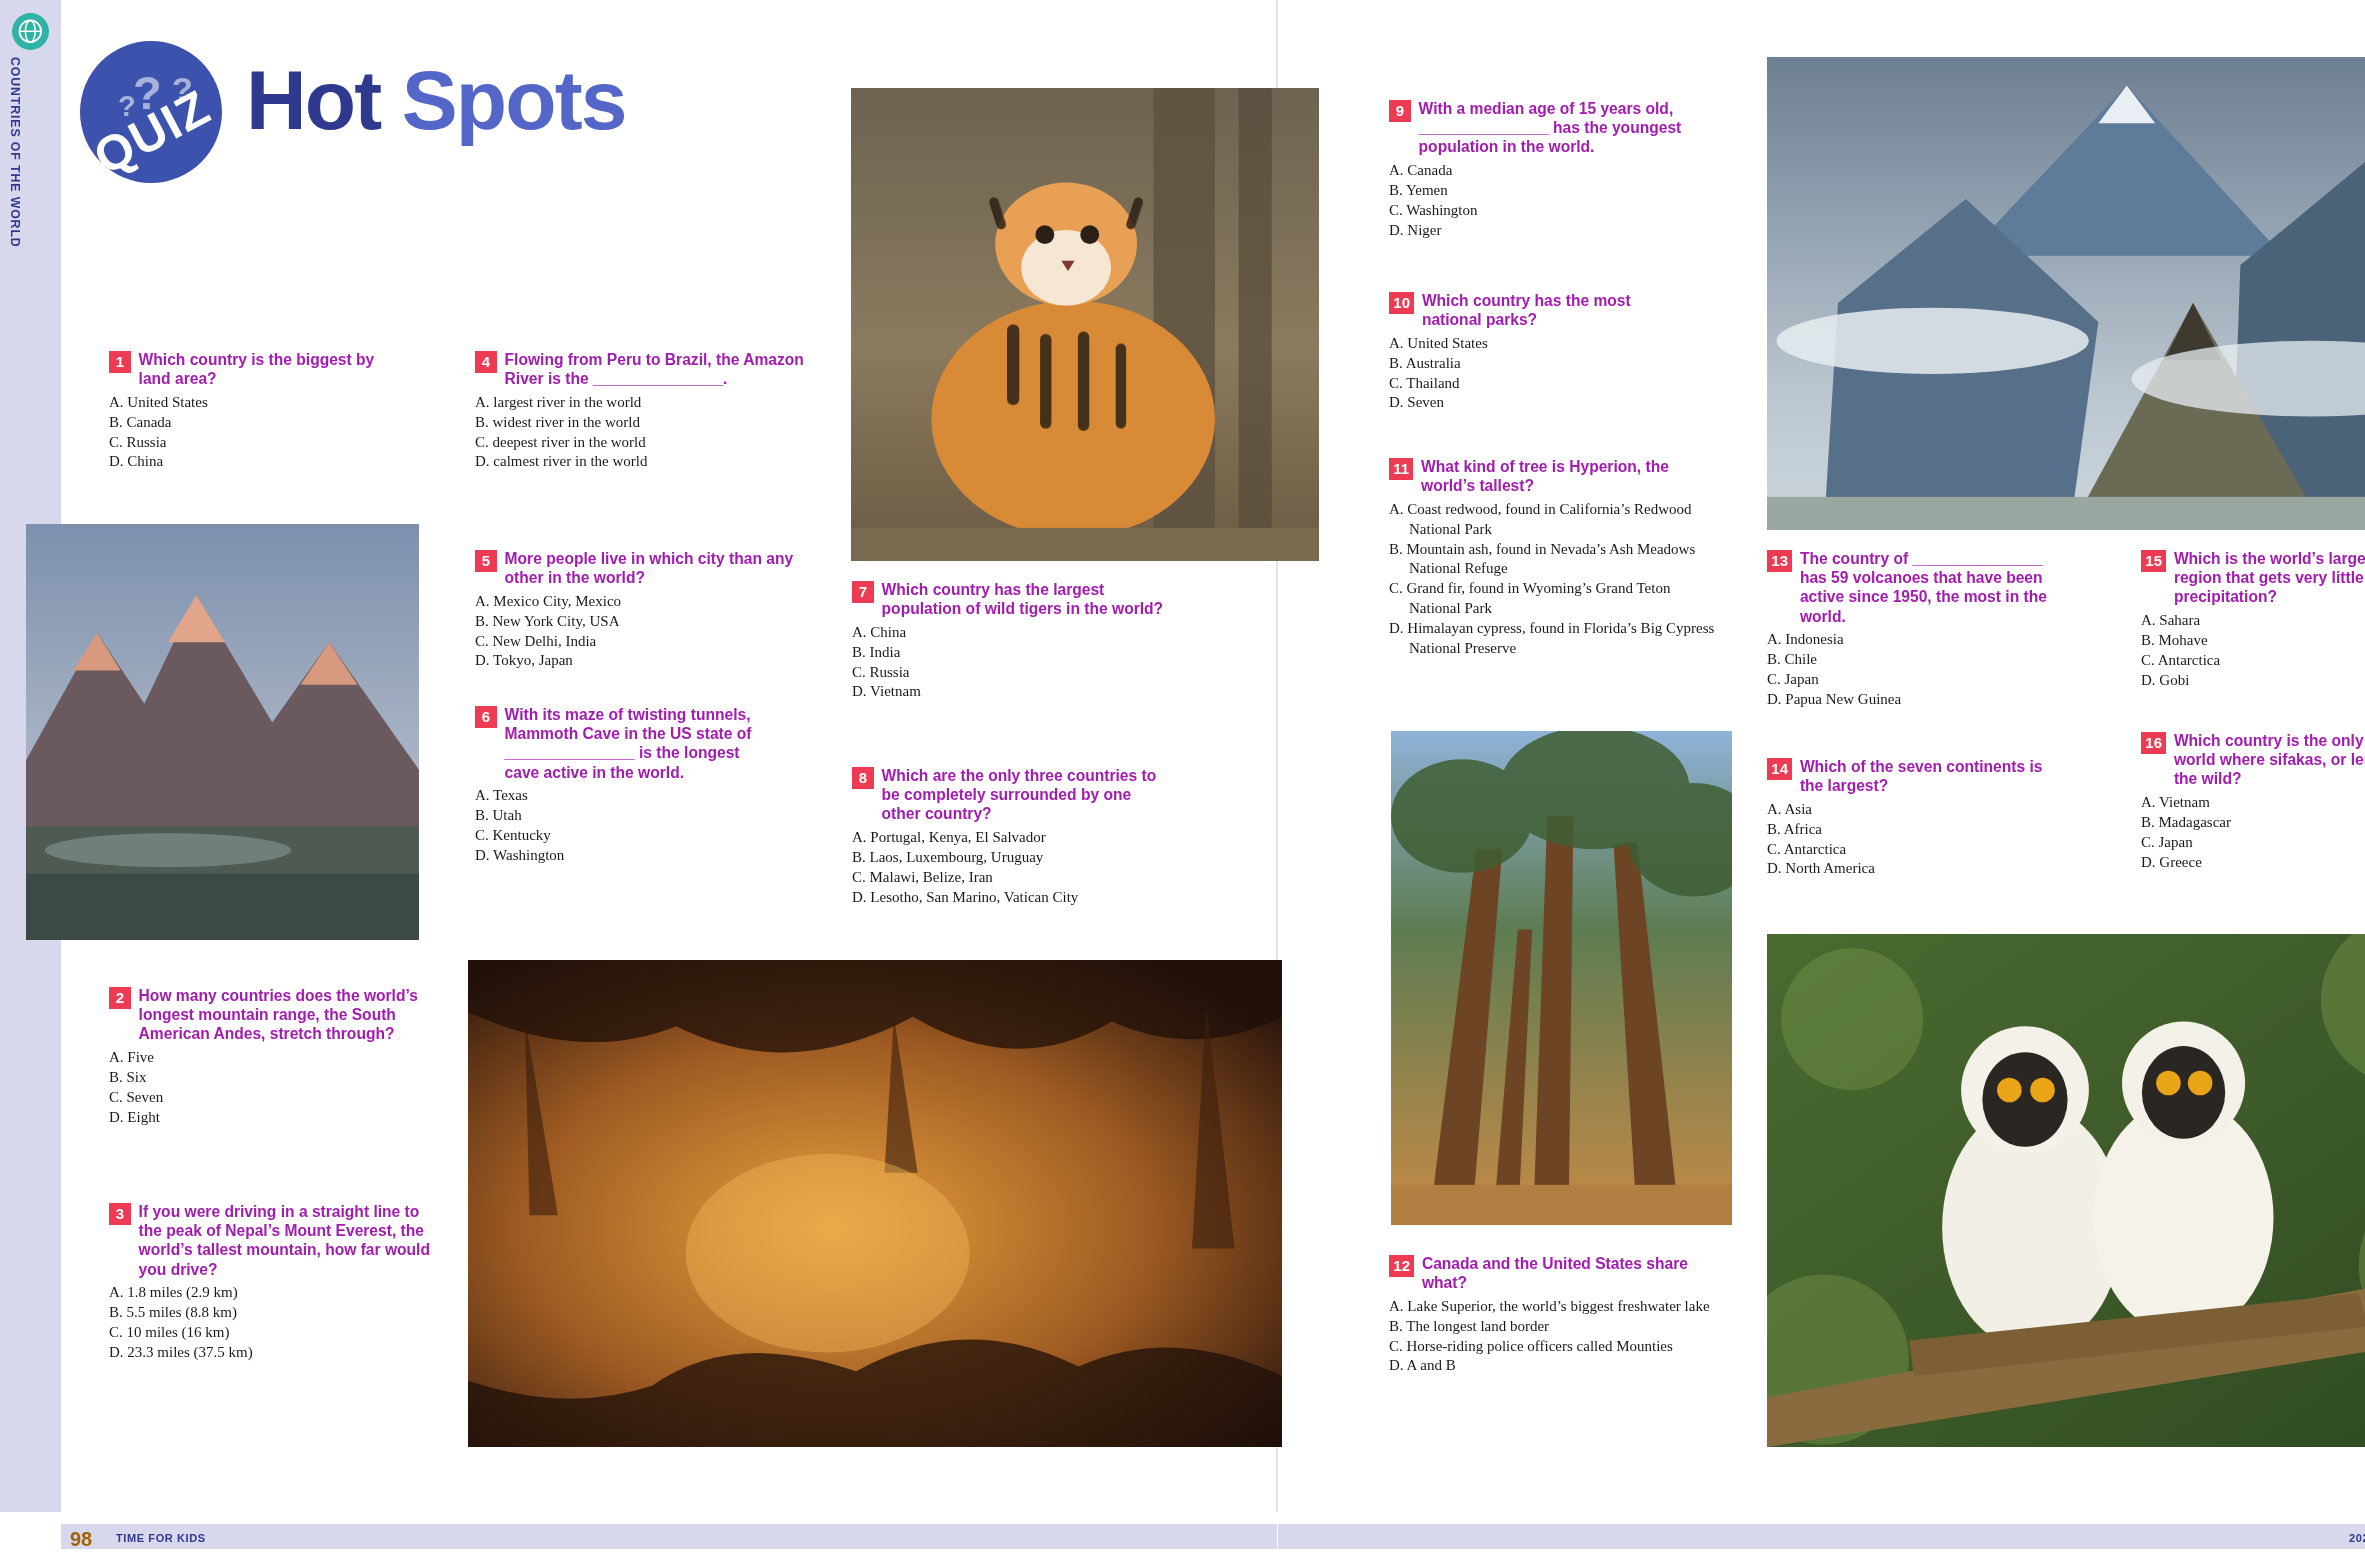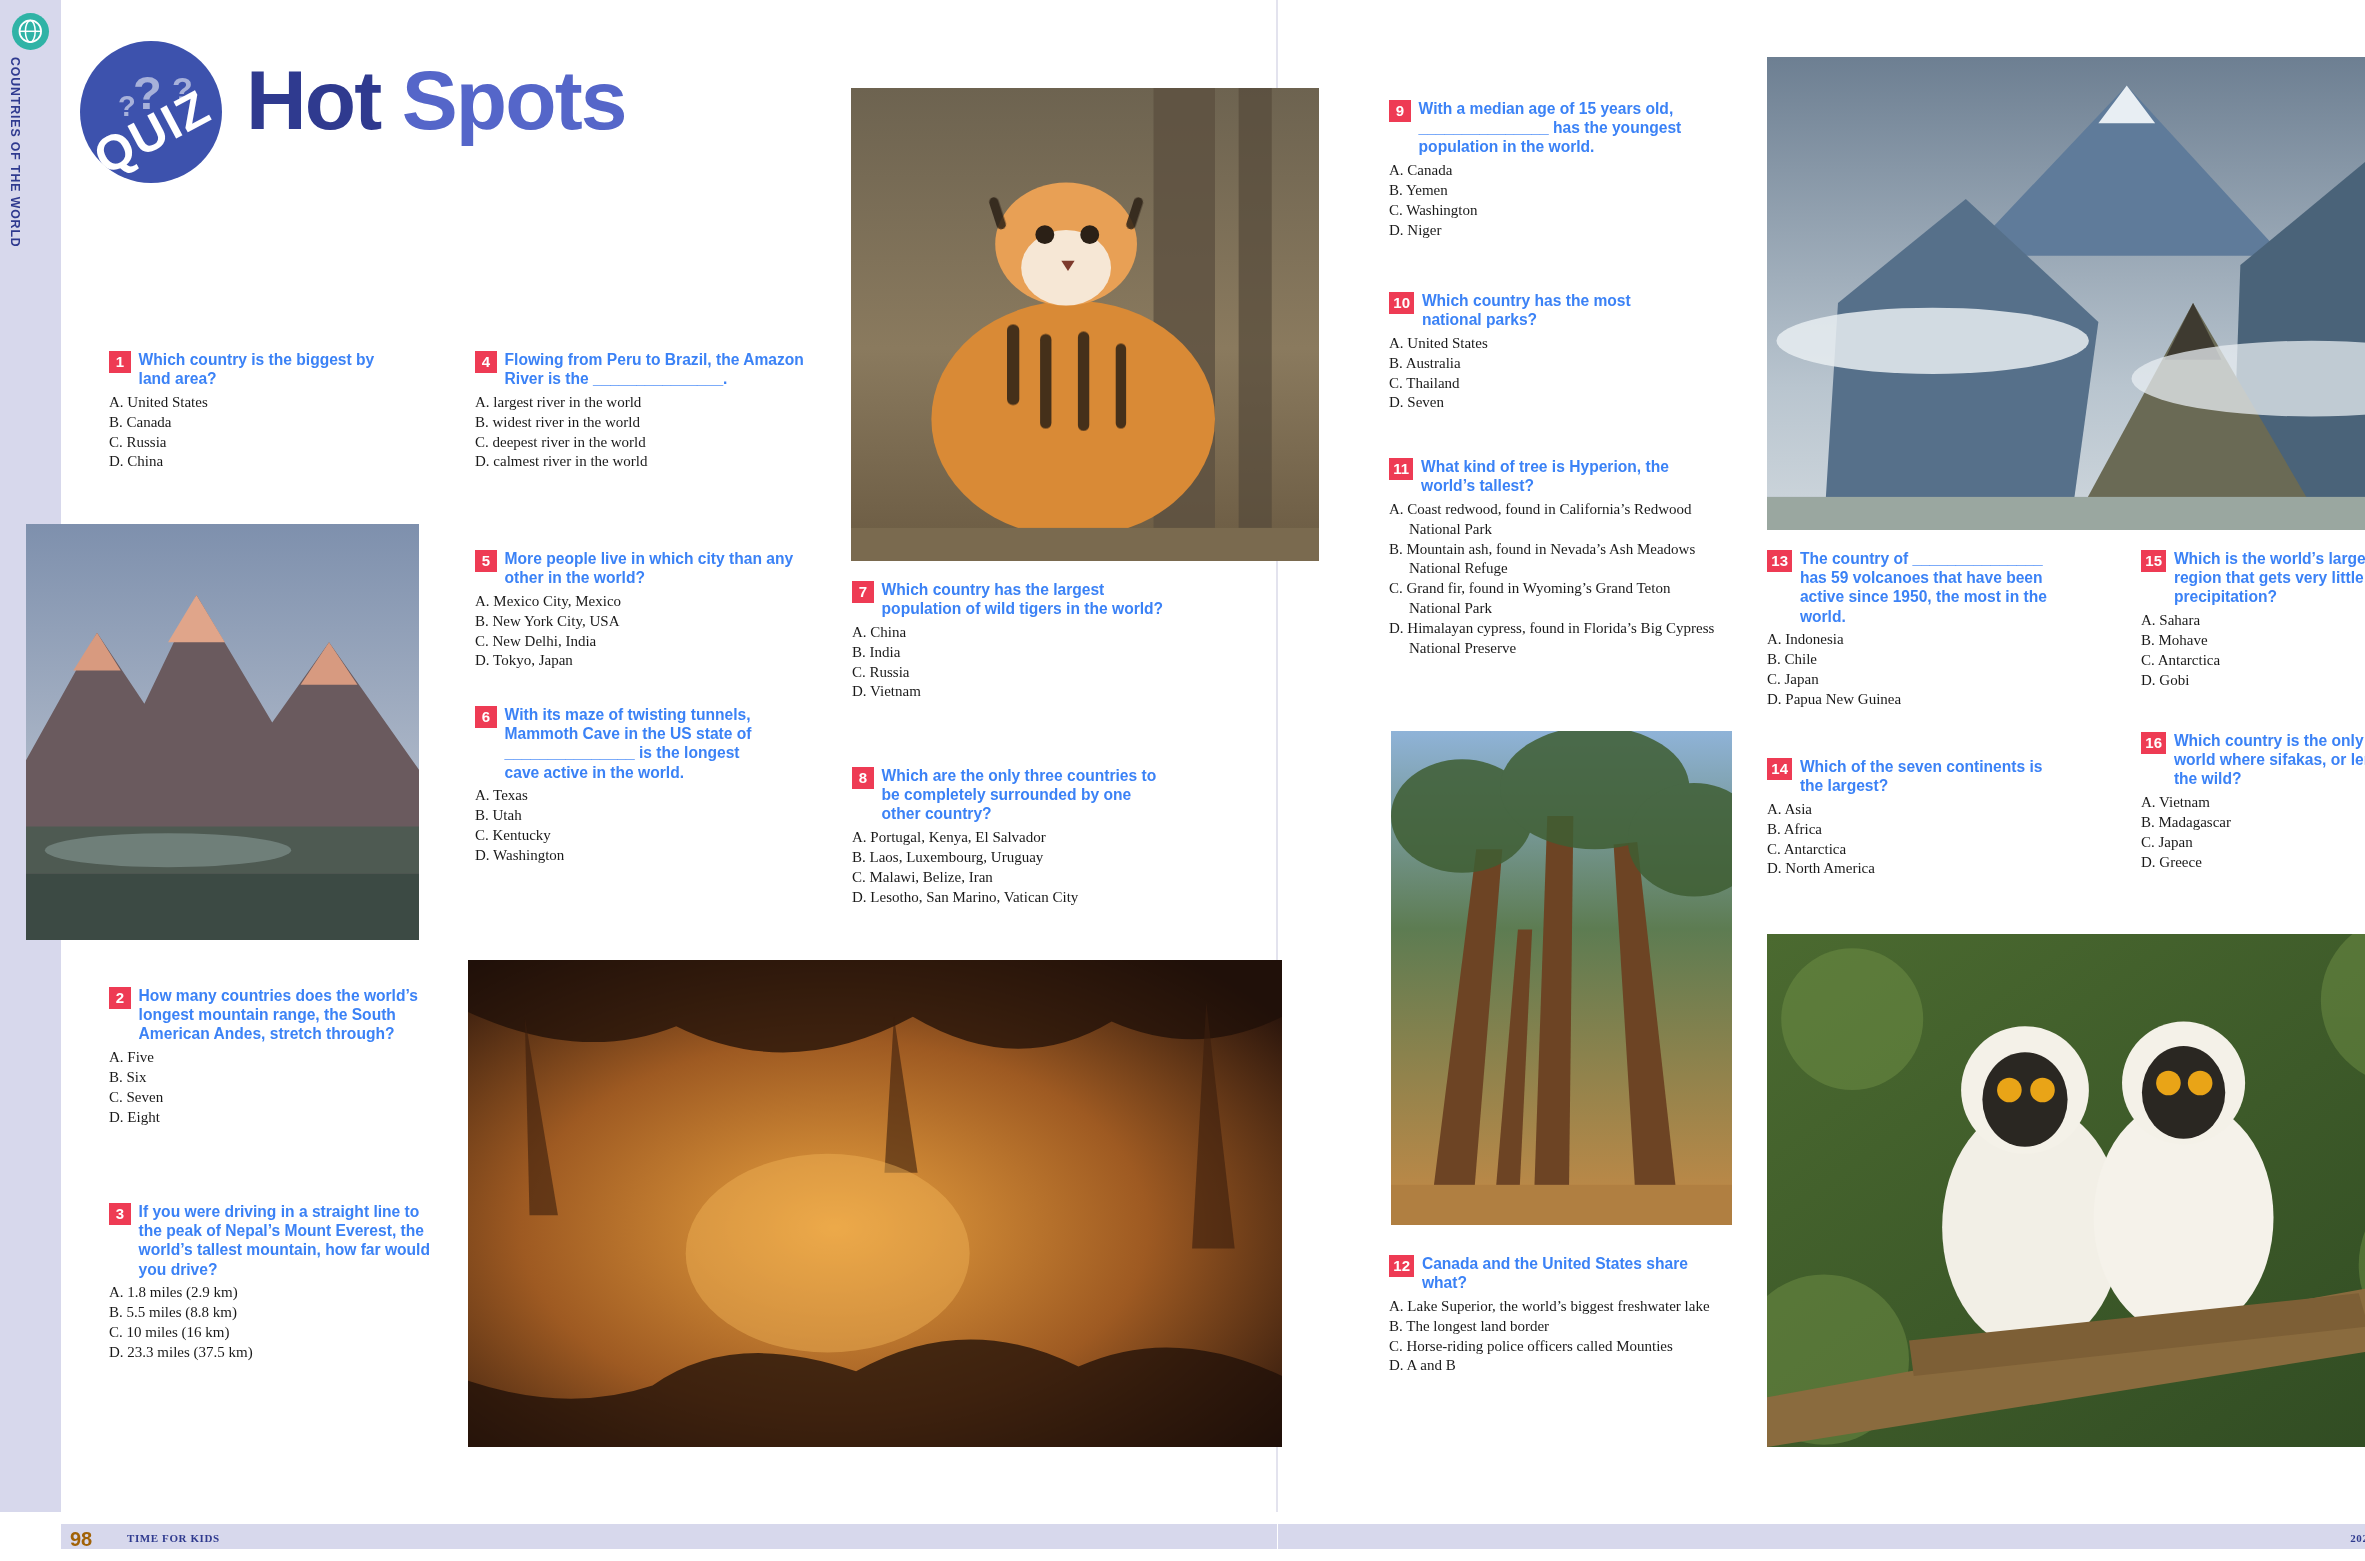--- a/index.html
+++ b/index.html
@@ -72,26 +72,25 @@
   .folio {
     position: absolute; bottom: 10.4px;
     font-family: "Liberation Sans", sans-serif;
     font-weight: bold;
     font-size: 20px;
     color: #a16207;
   }
   .folio.left { left: 70px; }
   .foot-text {
     position: absolute; bottom: 17px;
-    font-family: Liberation Serif, serif;
+    font-family: Liberation Sans, sans-serif;
     font-weight: bold;
     font-size: 11px;
     letter-spacing: 0.6px;
     color: #2f3a8f;
-    margin-left: 11px;
   }
   .foot-text.left { left: 116px; }
   .foot-text.right { right: 116px; }
 
   
   .burst {
     position: absolute;
     left: 62px; top: 28px;
     width: 175px; height: 237px;
   }
@@ -166,21 +165,21 @@
     font-size: 15px;
     display: flex; align-items: center; justify-content: center;
     padding: 0 4.3px;
     margin-top: 0.9px;
   }
   .q-text {
     font-family: "Liberation Sans", sans-serif;
     font-weight: bold;
     font-size: 15.6px;
     line-height: 1.23;
-    color: #3b82f6;
+    color: #a21caf;
   }
   .q-opts {
     margin-top: 4.3px;
     font-family: "Liberation Serif", serif;
     font-size: 15px;
     line-height: 1.33;
     color: #1a1a1a;
   }
   .q-opts div { white-space: pre-wrap; }
   .q-opts div.hang { padding-left: 20px; text-indent: -20px; }

